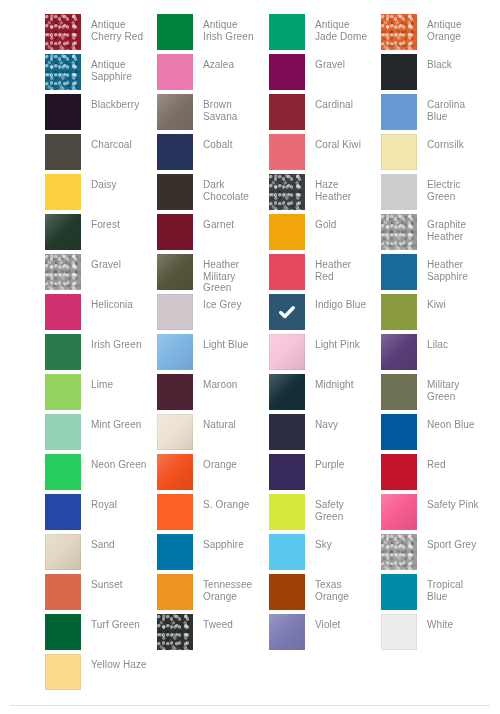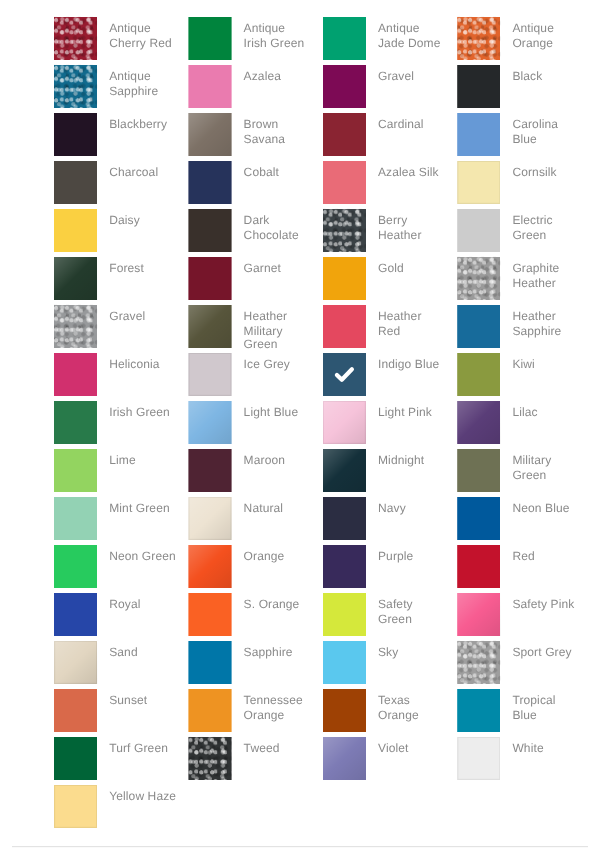--- a/index.html
+++ b/index.html
@@ -144,37 +144,37 @@
       <div class="swatch-item">
         <div class="swatch-chip" title="Charcoal" style="background-color: rgb(77, 72, 66);"></div>
         <div class="swatch-label">Charcoal</div>
       </div>
       <div class="swatch-item">
         <div class="swatch-chip" title="Cobalt" style="background-color: rgb(38, 51, 91);"></div>
         <div class="swatch-label">Cobalt</div>
       </div>
       <div class="swatch-item">
         <div class="swatch-chip" title="Coral Silk" style="background-color: rgb(233, 107, 119);"></div>
-        <div class="swatch-label">Azalea Silk</div>
+        <div class="swatch-label">Coral Kiwi</div>
       </div>
       <div class="swatch-item">
         <div class="swatch-chip hasborder" title="Cornsilk" style="background-color: rgb(244, 231, 174);"></div>
         <div class="swatch-label">Cornsilk</div>
       </div>
       <div class="swatch-item">
         <div class="swatch-chip" title="Daisy" style="background-color: rgb(250, 208, 65);"></div>
         <div class="swatch-label">Daisy</div>
       </div>
       <div class="swatch-item">
         <div class="swatch-chip" title="Dark Chocolate" style="background-color: rgb(57, 48, 43);"></div>
         <div class="swatch-label">Dark Chocolate</div>
       </div>
       <div class="swatch-item">
         <div class="swatch-chip tex-heather" title="Dark Heather" style="background-color: rgb(59, 66, 70);"></div>
-        <div class="swatch-label">Berry Heather</div>
+        <div class="swatch-label">Haze Heather</div>
       </div>
       <div class="swatch-item">
         <div class="swatch-chip" title="Electric Green" style="background-color: rgb(204, 204, 204);"></div>
         <div class="swatch-label">Electric Green</div>
       </div>
       <div class="swatch-item">
         <div class="swatch-chip tex-soft" title="Forest" style="background-color: rgb(35, 59, 44);"></div>
         <div class="swatch-label">Forest</div>
       </div>
       <div class="swatch-item">

